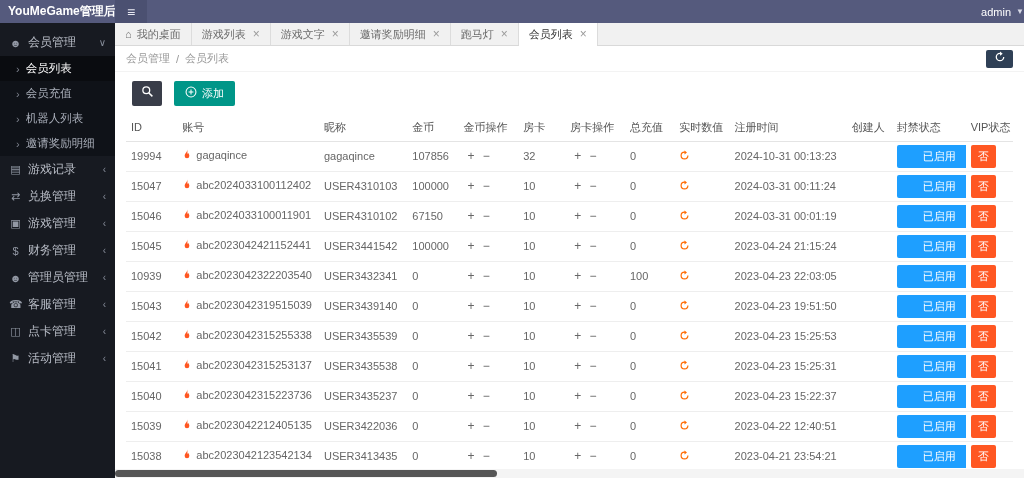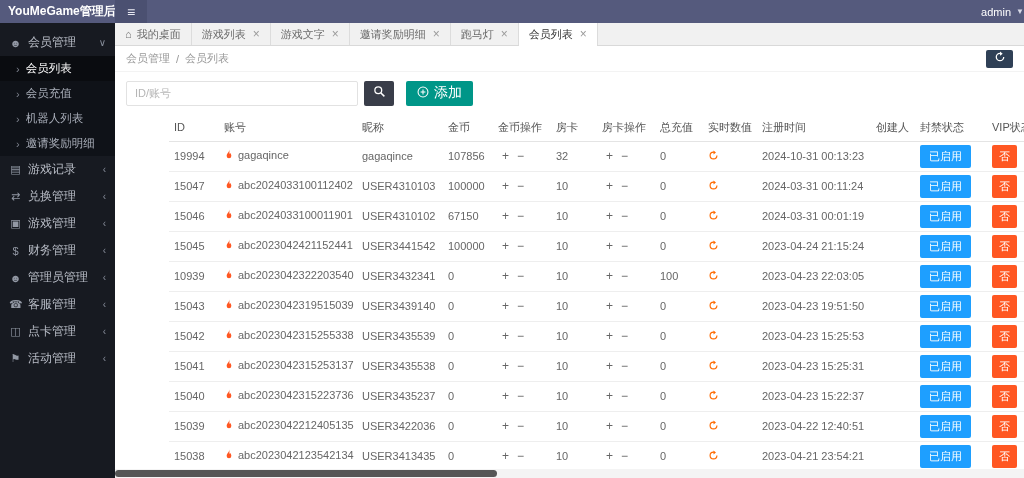--- a/index.html
+++ b/index.html
@@ -41,31 +41,31 @@
   .crumb-row { flex:0 0 26px; display:flex; align-items:center; padding:0 11px; border-bottom:1px solid #f3f3f3; }
   .breadcrumb { display:flex; align-items:center; gap:6px; font-size:11px; color:#999; }
   .crumb-spacer { flex:1; }
   .refresh-btn { width:27px; height:18px; background:#2f4056; border:none; border-radius:2px; display:flex; align-items:center; justify-content:center; cursor:pointer; }
 
   
   .toolbar { flex:0 0 42px; display:flex; align-items:center; gap:0; padding:0 11px; }
   .search-input { width:232px; height:25px; border:1px solid #e2e2e2; border-radius:2px; padding:0 8px; font-size:11px; color:#333; outline:none; }
   .search-input::placeholder { color:#b5b5b5; }
   .search-btn { width:30px; height:25px; margin-left:6px; background:#393d49; border:none; border-radius:2px; display:flex; align-items:center; justify-content:center; cursor:pointer; }
-  .add-btn { height:25px; margin-left:12px; padding:0 11px; background:#009688; border:none; border-radius:2px; color:#fff; font-size:14px; display:flex; align-items:center; gap:5px; cursor:pointer; }
-
-  
-  .table-area { flex:1; overflow:hidden; padding:0 11px;margin-left:43px; }
+  .add-btn { height:25px; margin-left:12px; padding:0 11px; background:#009688; border:none; border-radius:2px; color:#fff; font-size:11px; display:flex; align-items:center; gap:5px; cursor:pointer; }
+
+  
+  .table-area { flex:1; overflow:hidden; padding:0 11px; }
   table { width:100%; border-collapse:collapse; table-layout:fixed; font-size:11px; color:#666; }
   thead th { height:27px; font-weight:normal; color:#555; text-align:left; padding:0 5px; border-bottom:1px solid #e4e4e4; white-space:nowrap; overflow:hidden; }
   tbody td { height:30px; padding:0 5px; border-bottom:1px solid #eee; white-space:nowrap; overflow:hidden; }
   .flame { display:inline-block; vertical-align:-2px; margin-right:4px; }
   .rt { display:inline-block; vertical-align:-1px; cursor:pointer; }
   .op { display:inline-block; padding:0 4px; color:#666; cursor:pointer; font-size:12px; }
-  .btn-ban { background:#1e9fff; color:#fff; border:none; border-radius:2px; padding:4px 9px; font-size:11px; cursor:pointer; }
+  .btn-ban { background:#1e9fff; color:#fff; border:none; border-radius:2px; padding:4px 26px; font-size:11px; cursor:pointer; }
   .btn-vip { background:#ff5722; color:#fff; border:none; border-radius:2px; padding:4px 7px; font-size:11px; cursor:pointer; }
 
   
   .hscroll { flex:0 0 9px; background:#f4f4f4; position:relative; }
   .hscroll-thumb { position:absolute; left:0; top:1px; height:7px; width:42%; background:#565656; border-radius:4px; cursor:pointer; }
 </style>
 </head>
 <body>
 
 <div class="app">
@@ -189,21 +189,20 @@
         <button class="refresh-btn">
           <span>
             <svg width="12" height="12" viewBox="0 0 16 16">
                 <path d="M8 2.2a5.8 5.8 0 1 0 5.8 5.8h-1.7A4.1 4.1 0 1 1 8 3.9V6.4l3.6-2.9L8 .6z" fill="#ffffff"></path>
               </svg>
           </span>
         </button>
       </div>
 
       <div class="toolbar">
-        <input class="search-input" type="text" placeholder="ID/账号" style="">
         <button class="search-btn">
           <span>
             <svg width="13" height="13" viewBox="0 0 16 16">
                 <circle cx="6.5" cy="6.5" r="4.2" fill="none" stroke="#ffffff" stroke-width="1.6"></circle>
                 <line x1="9.8" y1="9.8" x2="14" y2="14" stroke="#ffffff" stroke-width="1.8"></line>
               </svg>
           </span>
         </button>
         <button class="add-btn">
           <span>

